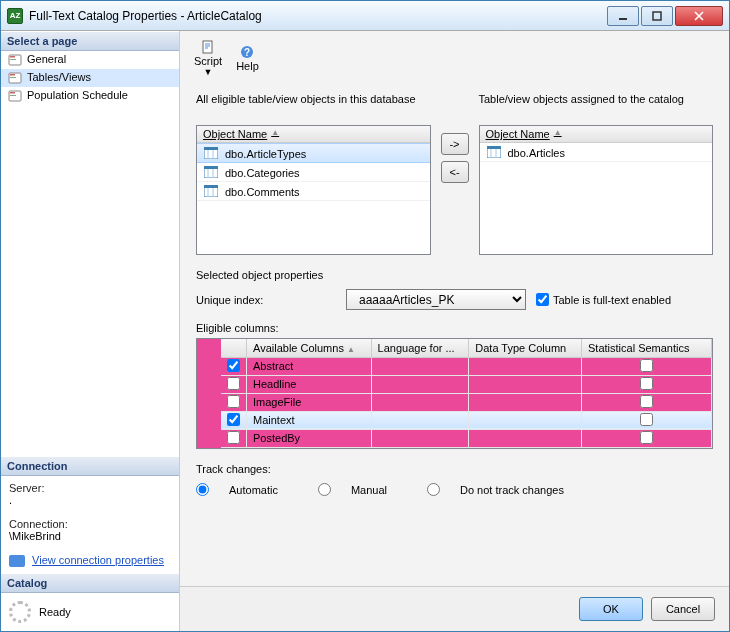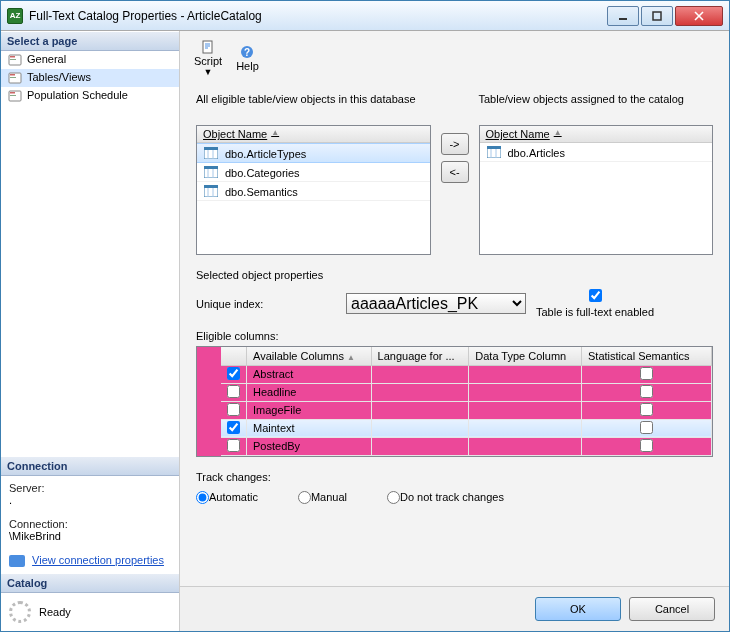--- a/index.html
+++ b/index.html
@@ -48,40 +48,40 @@
 .lrow { display: flex; align-items: flex-end; padding: 2px 6px; border-bottom: 1px solid #f0f0f0; cursor: pointer; }
 .lrow.sel { background: linear-gradient(#e8f2ff, #cde5ff); border-top: 1px solid #a8d1ff; border-bottom: 1px solid #a8d1ff; }
 .lrow .ricon { width: 16px; height: 14px; margin-right: 6px; display: inline-flex; align-items: center; justify-content: center; }
 
 .midbtns { display: flex; flex-direction: column; gap: 6px; align-items: center; justify-content: center; padding-top: 40px; }
 .midbtns button { width: 28px; height: 22px; border: 1px solid #7a7a7a; border-radius: 3px; background: linear-gradient(#f7f7f7, #e0e0e0); cursor: pointer; font-size: 11px; }
 
 .sectlbl { margin-top: 14px; font-size: 11px; }
 .rowline { display: flex; align-items: center; gap: 10px; margin-top: 8px; }
 .rowline .rl-lbl { width: 140px; }
-select.combo { width: 180px; font-size: 16px; border: 1px solid #7a7a7a; background: linear-gradient(#fff, #e8e8e8); height: 21px; }
-.chk { display: flex; align-items: center; gap: 4px; flex-direction: column; }
+select.combo { width: 180px; font-size: 12px; border: 1px solid #7a7a7a; background: linear-gradient(#fff, #e8e8e8); height: 21px; padding-left: 8px; }
+.chk { display: flex; align-items: center; gap: 4px; }
 input[type=checkbox] { width: 13px; height: 13px; }
 
 .gridlbl { margin-top: 12px; }
 .grid { border: 1px solid #828790; background: #ec4899; margin-top: 4px; padding-left: 24px; }
 .grid table { width: 100%; border-collapse: collapse; font-size: 11px; }
 .grid th { text-align: left; font-weight: normal; background: linear-gradient(#f7f7f7, #e3e3e3); border-right: 1px solid #ccc; border-bottom: 1px solid #ccc; padding: 2px 6px; height: 18px; }
 .grid td { border-right: 1px solid #e5e5e5; border-bottom: 1px solid #e5e5e5; padding: 1px 6px; height: 18px; }
 .grid tr.sel td { background: linear-gradient(#e8f2ff, #cde5ff); margin-left: 28px; }
 .grid td.c { text-align: center; }
 
 .tracklbl { margin-top: 14px; }
 .radios { display: flex; gap: 40px; margin-top: 8px; align-items: center; }
-.radios label { display: flex; align-items: center; gap: 0; }
+.radios label { display: flex; align-items: flex-end; gap: 20px; }
 input[type=radio] { width: 13px; height: 13px; }
 
 
 .footer { display: flex; justify-content: flex-end; gap: 8px; padding: 10px 14px; border-top: 1px solid #ccc; background: #f0f0f0; }
-.footer button { width: 86px; height: 24px; border: 1px solid #7a7a7a; border-radius: 3px; background: linear-gradient(#fafafa, #e0e0e0); font-size: 11px; cursor: pointer; }
+.footer button { width: 64px; height: 24px; border: 1px solid #7a7a7a; border-radius: 3px; background: linear-gradient(#fafafa, #e0e0e0); font-size: 11px; cursor: pointer; }
 .footer button.primary { background: linear-gradient(#cfe7ff, #9ecbff); border-color: #3c7fb1; }
 
 .sortglyph { font-size: 8px; color: #888; }
 </style>
 </head>
 <body>
 
 <div class="window">
 
   <div class="titlebar">
@@ -222,21 +222,21 @@
               </div>
               <div class="lrow">
                 <span class="ricon">
                     <svg width="14" height="12">
                       <rect x="0" y="0" width="14" height="12" fill="#fff" stroke="#3c7fb1"></rect>
                       <rect x="0" y="0" width="14" height="3" fill="#3c7fb1"></rect>
                       <line x1="4" y1="3" x2="4" y2="12" stroke="#a8c8e8"></line>
                       <line x1="9" y1="3" x2="9" y2="12" stroke="#a8c8e8"></line>
                     </svg>
                   </span>
-                <span>dbo.Semantics</span>
+                <span>dbo.Comments</span>
               </div>
             </div>
           </div>
 
           <div class="midbtns">
             <button>-&gt;</button>
             <button>&lt;-</button>
           </div>
 
           <div class="col">

